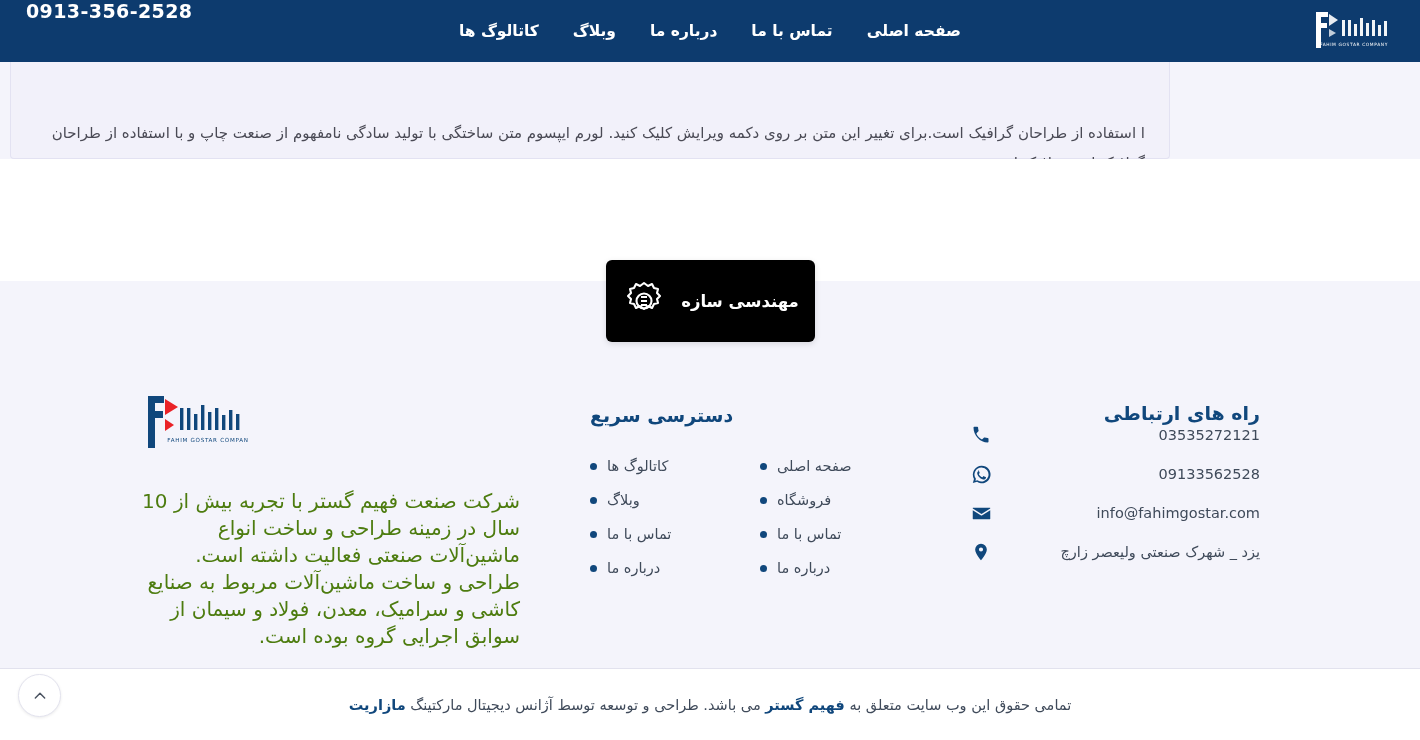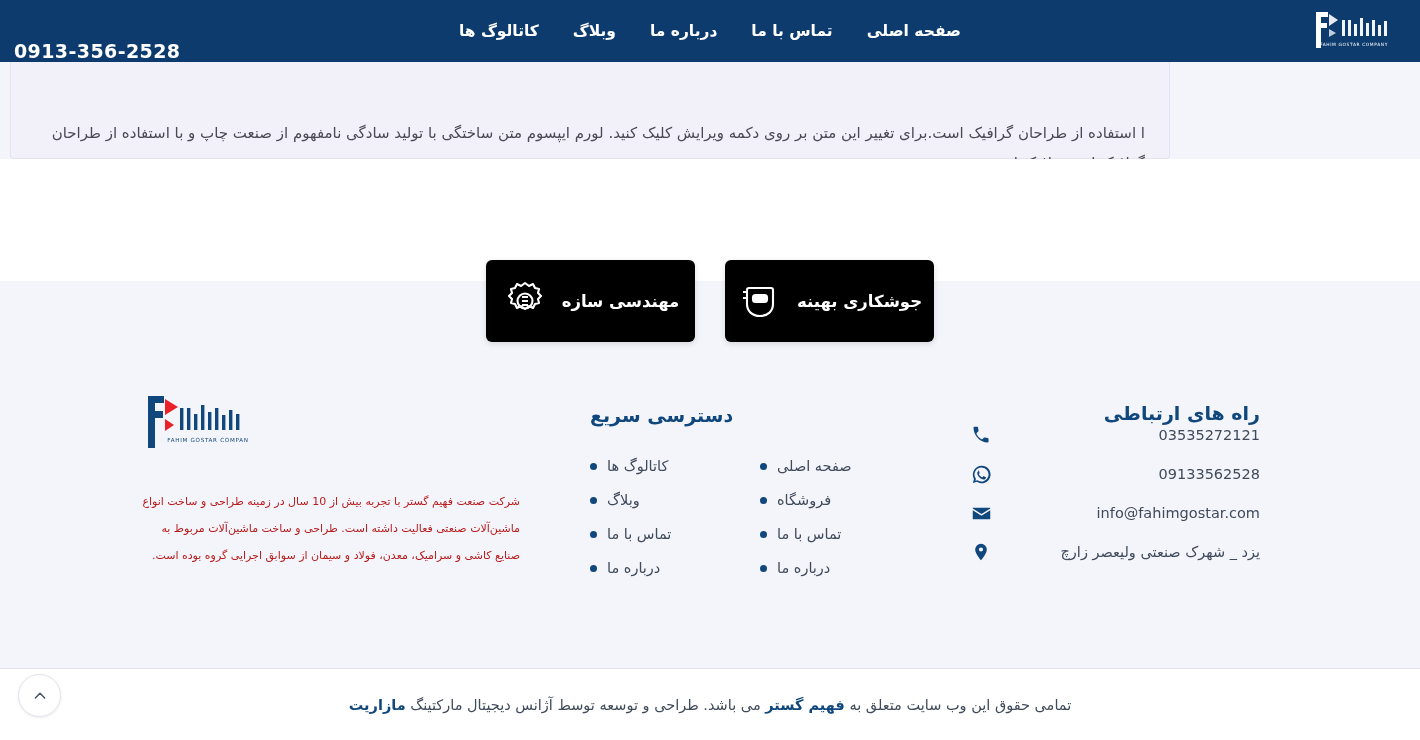--- a/index.html
+++ b/index.html
@@ -12,22 +12,22 @@
   body { position: relative; }
 
   
   .header {
     position: absolute; top: 0; left: 0; width: 1420px; height: 62px;
     background: #0d3b6e;
     display: flex; align-items: center;
     z-index: 30;
   }
   .header-phone {
-    position: absolute; right: auto; left: 0; top: 0; height: 62px;
-    display: flex; align-items: flex-end; padding-left: 0;
+    position: absolute; right: auto; left: 12px; top: 0; height: 62px;
+    display: flex; align-items: flex-start; padding-left: 0;
   }
   .phone-text {
     color: #ffffff; font-size: 19px; font-weight: bold;
     letter-spacing: .4px; padding-left: 14px; padding-right: 14px;
     direction: ltr;
     margin-left: 0;
   }
   .nav {
     position: absolute; left: 50%; transform: translateX(-50%);
     top: 0; height: 62px; display: flex; align-items: center; gap: 34px;
@@ -126,21 +126,21 @@
   .dot {
     width: 7px; height: 7px; border-radius: 50%; background: #10477c;
     flex: 0 0 7px;
   }
   .link-txt { color: #3f4a5a; font-size: 14.5px; white-space: nowrap; }
 
   
   .col-about { position: absolute; right: 900px; top: 30px; width: 380px; }
   .about-logo { display: flex; justify-content: flex-end; margin-bottom: 26px; }
   .about-text {
-    color: #b91c1c; font-size: 11px; line-height: 27px; text-align: right;
+    color: #4d7c0f; font-size: 20px; line-height: 27px; text-align: right;
   }
 
   
   .bottom-divider {
     position: absolute; top: 668px; left: 0; width: 1420px; height: 1px;
     background: #e2e2ee;
   }
   .bottom-bar {
     position: absolute; top: 669px; left: 0; width: 1420px; height: 71px;
     background: #ffffff;
@@ -202,30 +202,20 @@
 <div class="top-panel">
   <div class="line l1">ا استفاده از طراحان گرافیک است.برای تغییر این متن بر روی دکمه ویرایش کلیک کنید. لورم ایپسوم متن ساختگی با تولید سادگی نامفهوم از صنعت چاپ و با استفاده از طراحان گرافیک است.رافیک است.</div>
 </div>
 
 <div class="white-band"></div>
 <div class="feature-band-bg"></div>
 
 <div class="cards">
 
 
-  <div class="card card-red">
-    <span class="card-title">جوشکاری بهینه</span>
-    <span class="card-icon">
-      <svg width="46" height="46" viewBox="0 0 46 46" fill="none" stroke="#ffffff" stroke-width="2.1" stroke-linejoin="round">
-        <path d="M12 10 h22 a2 2 0 0 1 2 2 v14 c0 7-5 12-13 12 s-13-5-13-12 V12 a2 2 0 0 1 2-2 z"></path>
-        <rect x="16" y="17" width="14" height="7" rx="2.5" fill="#ffffff" stroke="#ffffff"></rect>
-        <path d="M10 14 h-4 M10 20 h-4"></path>
-      </svg>
-    </span>
-  </div>
 
 
   <div class="card card-red">
     <span class="card-title">مهندسی سازه</span>
     <span class="card-icon">
       <svg width="46" height="46" viewBox="0 0 46 46" fill="none" stroke="#ffffff" stroke-width="2.1" stroke-linejoin="round">
         <path d="M23 5 l4 3 4-2 2 4 4 1 -1 4 3 3 -3 3 1 4 -4 1 -2 4 -4-2 -4 3 -4-3 -4 2 -2-4 -4-1 1-4 -3-3 3-3 -1-4 4-1 2-4 4 2 Z"></path>
         <circle cx="23" cy="23" r="7.5"></circle>
         <path d="M20 19 h6 M20 23 h6 M20 27 h6"></path>
       </svg>

